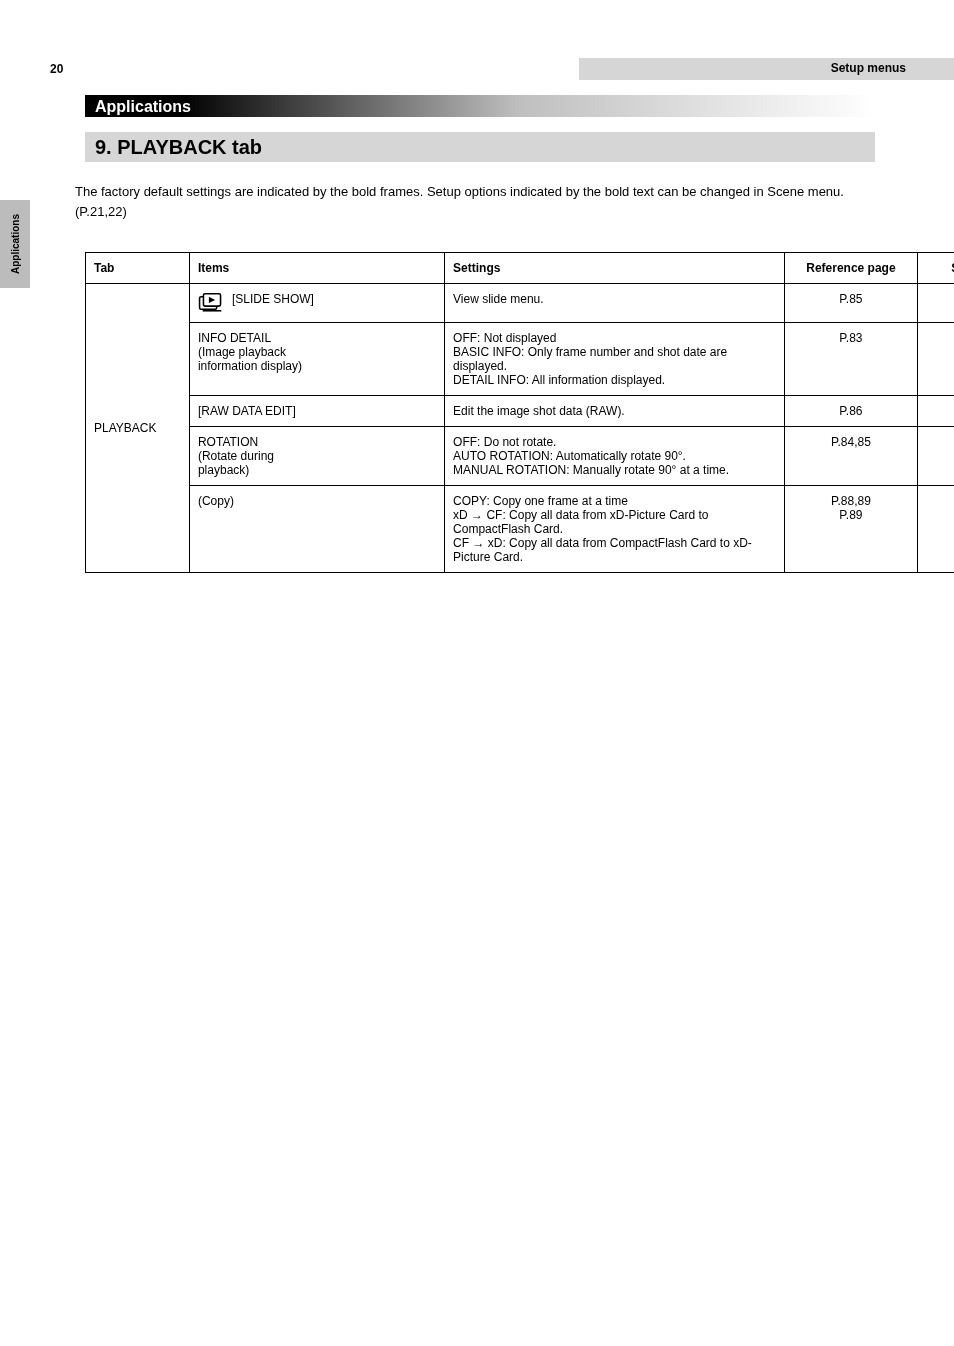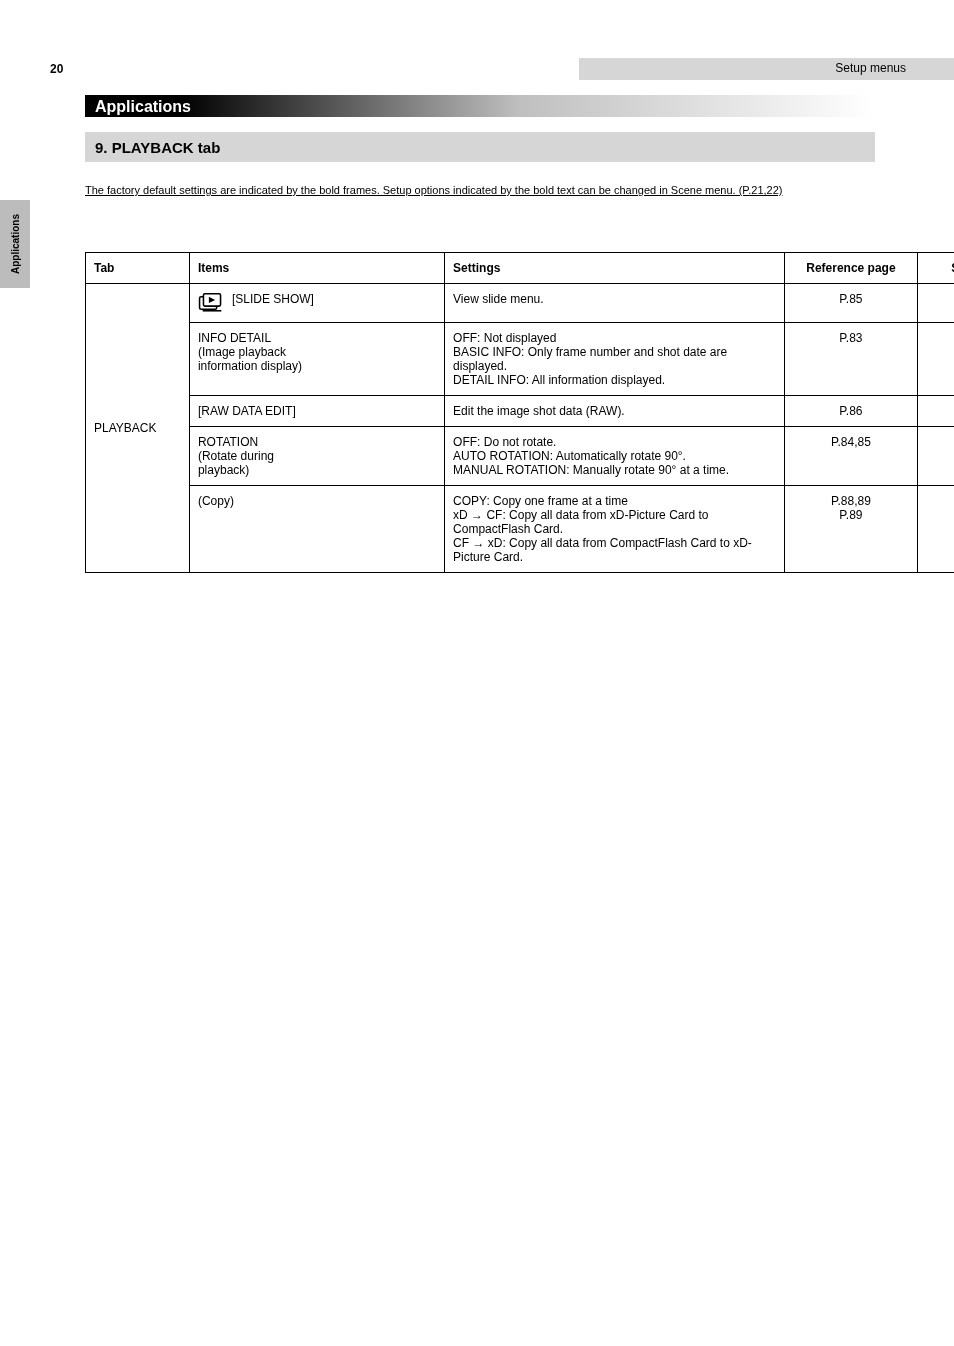--- a/index.html
+++ b/index.html
@@ -40,21 +40,21 @@
     top: 132px;
     left: 85px;
     width: 790px;
     height: 30px;
     background: #d6d6d6;
     display: flex;
     align-items: center;
     padding-left: 10px;
   }
   .subheader-bar span {
-    font-size: 15px;
+    font-size: 20px;
     font-weight: bold;
   }
   .side-tab {
     position: absolute;
     top: 200px;
     left: 0;
     width: 30px;
     height: 88px;
     background: #bcbcbc;
     display: flex;
@@ -62,25 +62,24 @@
     justify-content: center;
     writing-mode: vertical-rl;
     text-orientation: mixed;
     transform: rotate(180deg);
     font-size: 10px;
     font-weight: bold;
   }
   .intro-text {
     position: absolute;
     top: 182px;
-    left: 85px;
+    left: 75px;
     width: 780px;
-    font-size: 11px;
+    font-size: 13px;
     line-height: 1.5;
-    text-decoration: underline;
   }
   .table-wrap {
     position: absolute;
     top: 252px;
     left: 85px;
     width: 946px;
   }
   table {
     border-collapse: collapse;
     width: 100%;
@@ -126,21 +125,21 @@
   }
   .row-label {
     vertical-align: middle;
     text-align: left;
   }
 </style>
 </head>
 <body>
 
 <div class="top-gray-bar">
-  <span style="position:absolute; right:48px; top:3px; font-size:12px; font-weight:normal;margin-left:44px;">Setup menus</span>
+  <span style="position:absolute; right:48px; top:3px; font-size:12px; font-weight:bold;margin-left:44px;">Setup menus</span>
 </div>
 
 <div class="page-num">20</div>
 
 <div class="top-gradient-bar"></div>
 <div class="app-title">Applications</div>
 
 <div class="subheader-bar">
   <span>9. PLAYBACK tab</span>
 </div>

